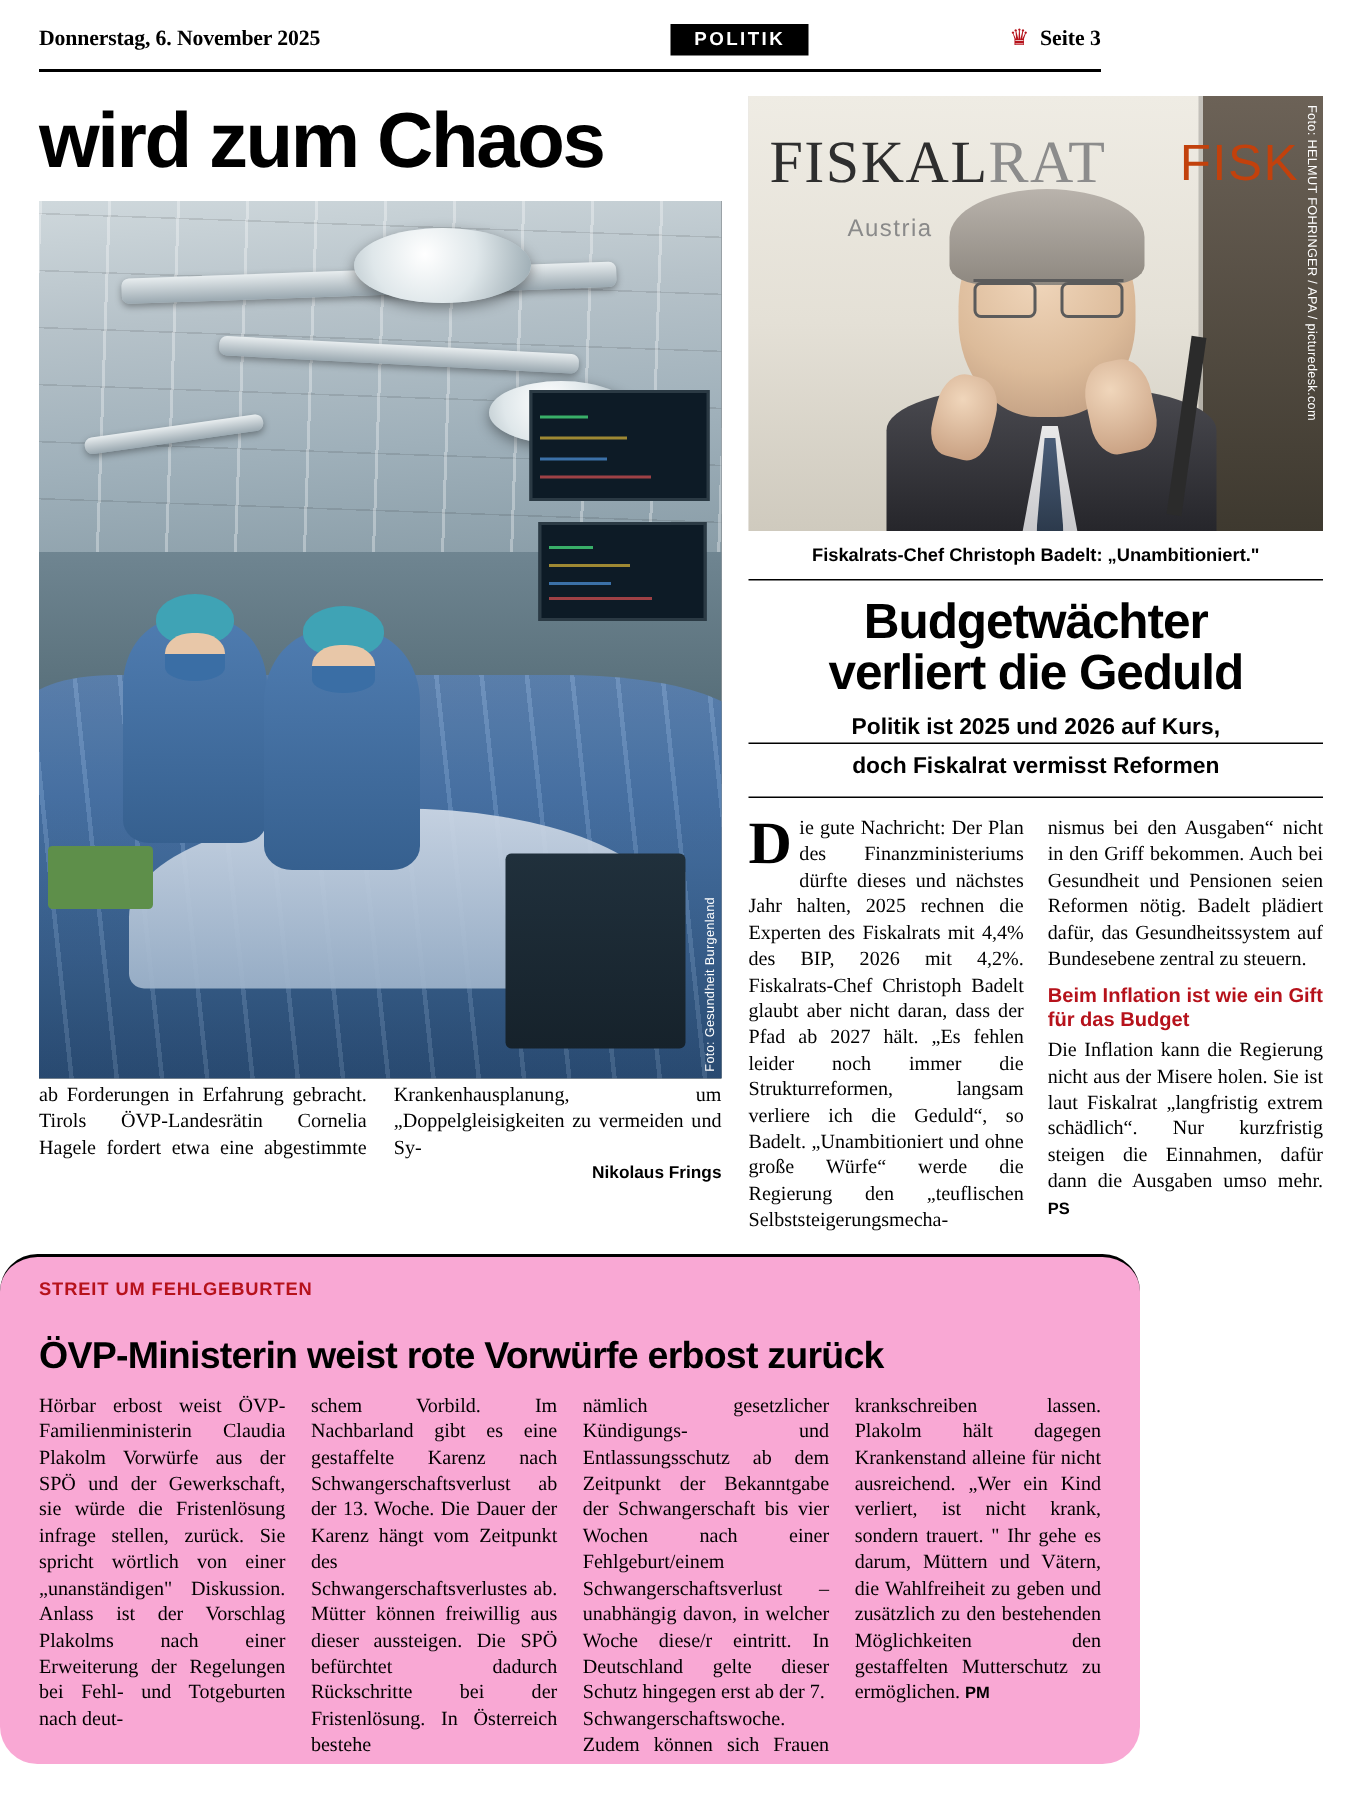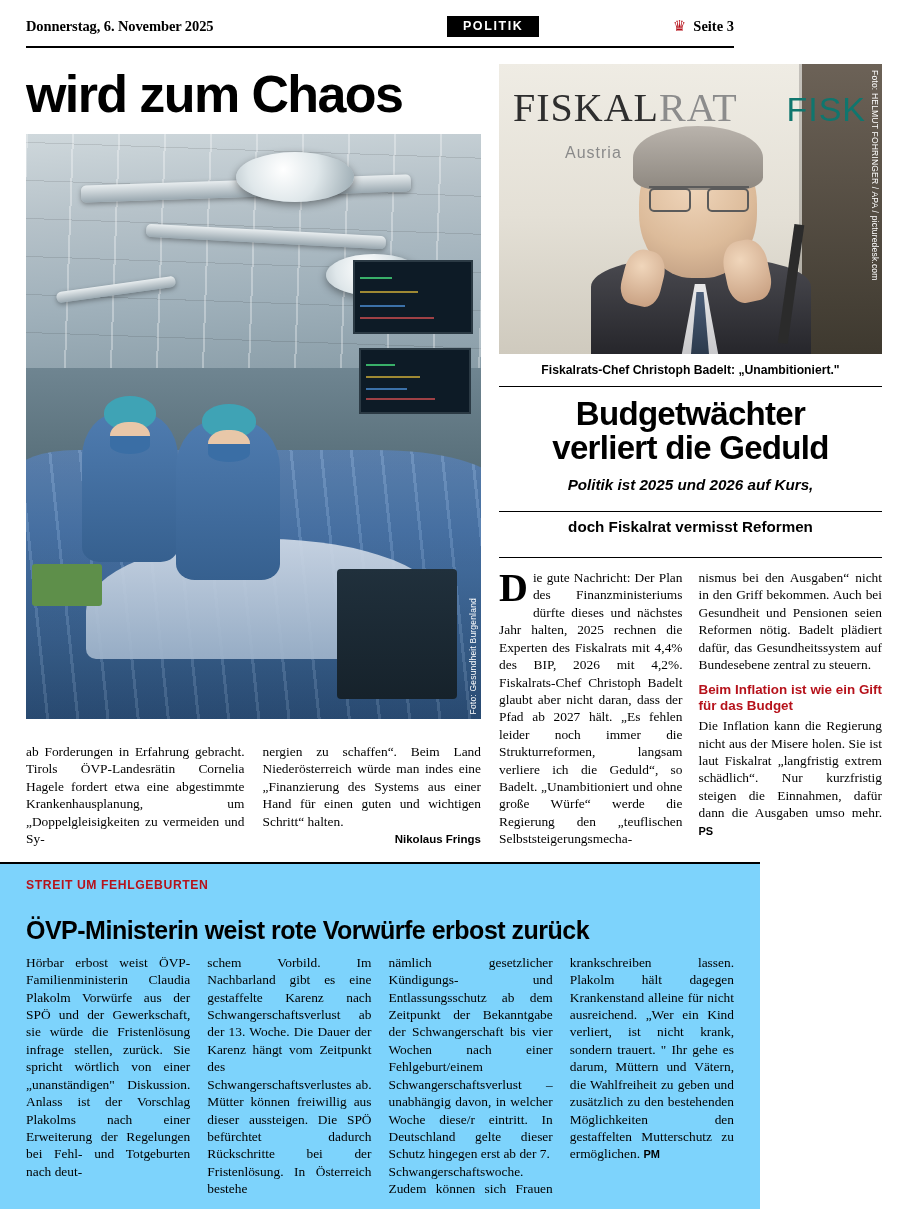--- a/index.html
+++ b/index.html
@@ -195,21 +195,21 @@
     writing-mode: vertical-rl;
     transform: rotate(180deg);
     font-family: "Liberation Sans", sans-serif;
     font-size: 8.5px;
     color: #ffffff;
     letter-spacing: 0.2px;
   }
 
   
   .left-body {
-    margin-top: 24px;
+    margin-top: 2px;
     column-count: 2;
     column-gap: 18px;
     font-size: 13.4px;
     line-height: 1.30;
     text-align: justify;
     hyphens: auto;
   }
   .left-body p { margin: 0; }
   .byline {
     display: block;
@@ -241,21 +241,21 @@
     font-family: "Liberation Sans", sans-serif;
     font-size: 16px; color: #8a8a8a; letter-spacing: 1px;
   }
   .photo-fisk .logo-square {
     position: absolute; left: 176px; top: 70px; width: 14px; height: 14px;
     background: #e08a2e;
   }
   .photo-fisk .logo-right {
     position: absolute; right: 16px; top: 26px;
     font-family: "Liberation Sans", sans-serif;
-    font-size: 34px; color: #0f766e; letter-spacing: 1px;
+    font-size: 34px; color: #c2410c; letter-spacing: 1px;
   }
   .photo-fisk .panel-edge {
     position: absolute; right: 80px; top: 0; width: 3px; height: 100%;
     background: rgba(0,0,0,0.18);
   }
   .photo-fisk .dark-right {
     position: absolute; right: 0; top: 0; width: 80px; height: 100%;
     background: linear-gradient(180deg,#6c6257,#3e392f);
   }
   .photo-fisk .head {
@@ -337,23 +337,23 @@
     letter-spacing: -0.7px;
     margin: 4px 0 10px 0;
   }
   .right-sub {
     font-family: "Liberation Sans", sans-serif;
     font-weight: bold;
     font-size: 15.2px;
     text-align: center;
     line-height: 1.35;
   }
-  .right-sub .l1 { display: block; padding-bottom: 16px; font-style: italic; }
+  .right-sub .l1 { display: block; padding-bottom: 0; }
   .right-sub .l2 {
-    display: block; padding-top: 5px; padding-bottom: 19px;
+    display: block; padding-top: 5px; padding-bottom: 9px;
     border-top: 1px solid #000;
     border-bottom: 1.6px solid #000;
   }
 
   .right-body {
     margin-top: 11px;
     column-count: 2;
     column-gap: 16px;
     font-size: 13.4px;
     line-height: 1.30;
@@ -380,23 +380,24 @@
   }
   .sig {
     font-family: "Liberation Sans", sans-serif;
     font-weight: bold;
     font-size: 11px;
   }
 
   
   .bottom-box {
     margin: 14px -26px 0 -26px;
-    padding: 14px 26px 28px 26px;
-    background: #7dd3fc;
+    padding: 14px 26px 4px 26px;
+    background: #f9a8d4;
     border-top: 2.5px solid #000;
+    border-radius: 25px;
   }
   .kicker {
     font-family: "Liberation Sans", sans-serif;
     font-weight: bold;
     font-size: 12.2px;
     letter-spacing: 0.6px;
     color: #b6121b;
     margin-bottom: 4px;
   }
   .bottom-headline {
@@ -462,21 +463,20 @@
         <div class="face f2"></div>
         <div class="mask m1"></div>
         <div class="mask m2"></div>
         <div class="green-box"></div>
         <div class="cart"></div>
         <span class="photo-credit-vert">Foto: Gesundheit Burgenland</span>
       </div>
 
       <div class="left-body">
         <p>ab Forderungen in Erfahrung gebracht. Tirols ÖVP-Landesrätin Cornelia Hagele fordert etwa eine abgestimmte Krankenhausplanung, um „Doppelgleisigkeiten zu vermeiden und Sy-</p>
-        <p>nergien zu schaffen“. Beim Land Niederösterreich würde man indes eine „Finanzierung des Systems aus einer Hand für einen guten und wichtigen Schritt“ halten.</p>
         <span class="byline">Nikolaus Frings</span>
       </div>
     </div>
 
     <div class="col-right">
 
       <div class="photo-fisk">
         <div class="bg"></div>
         <div class="dark-right"></div>
         <div class="panel-edge"></div>

